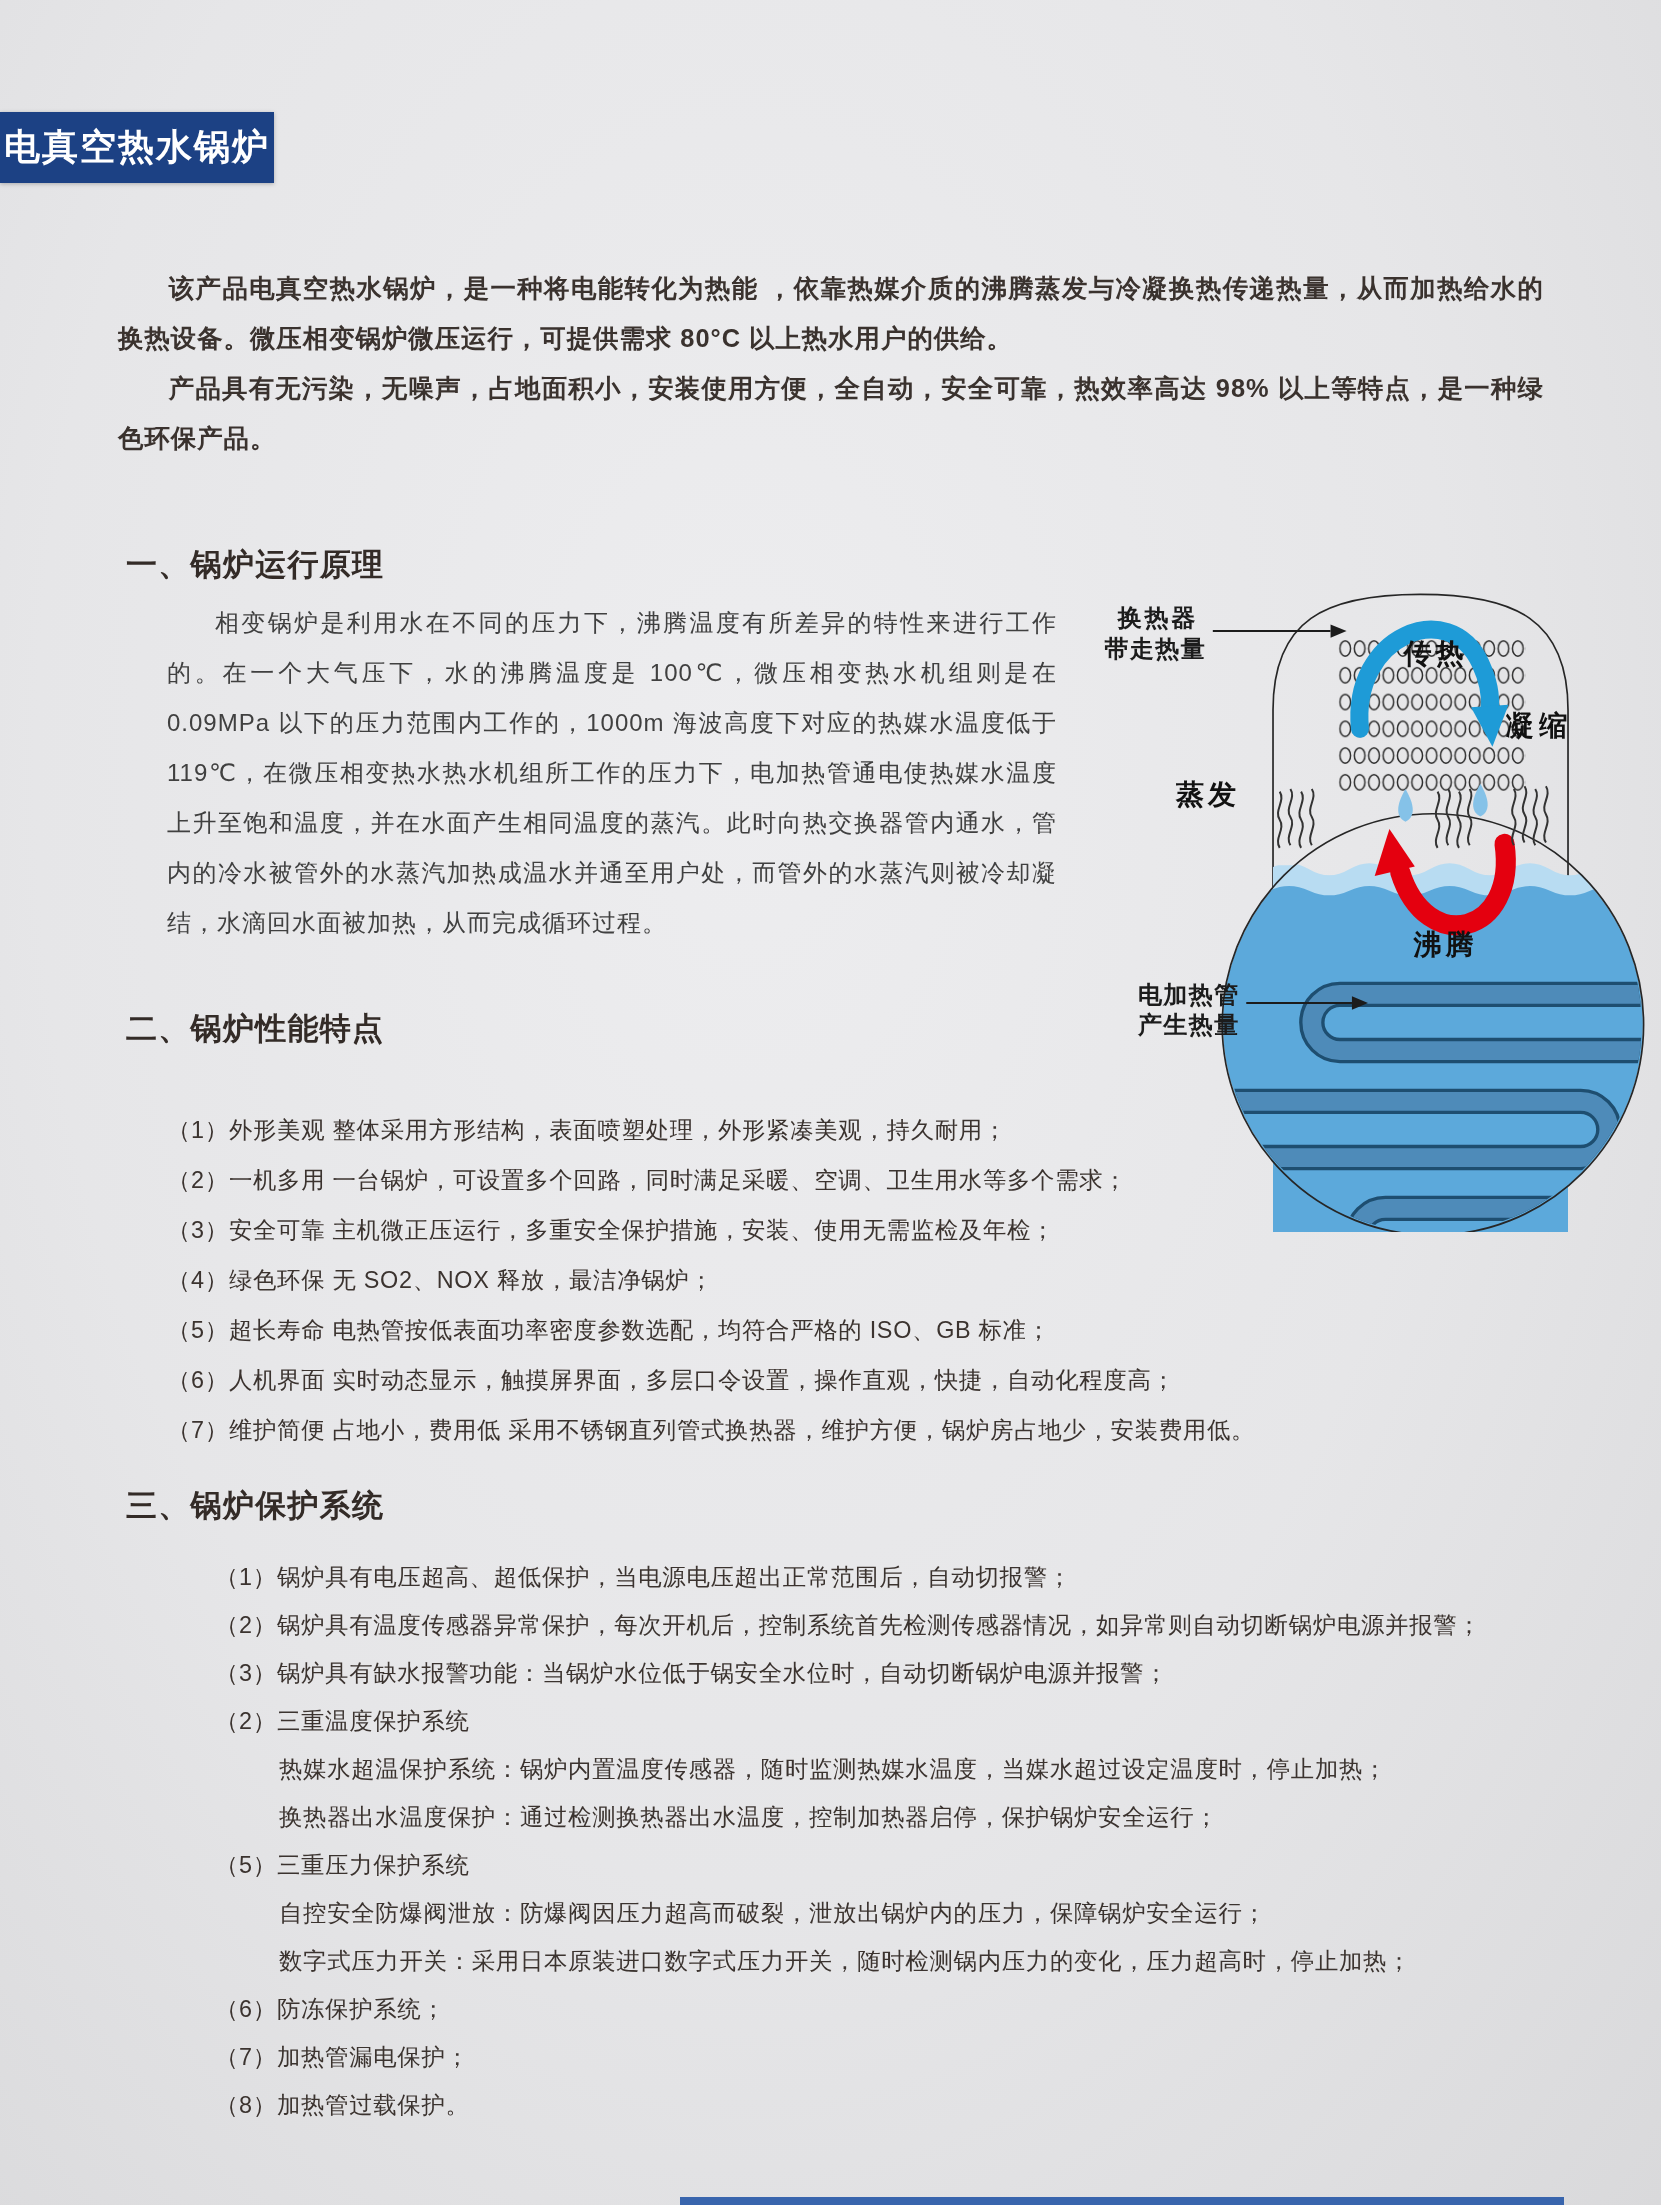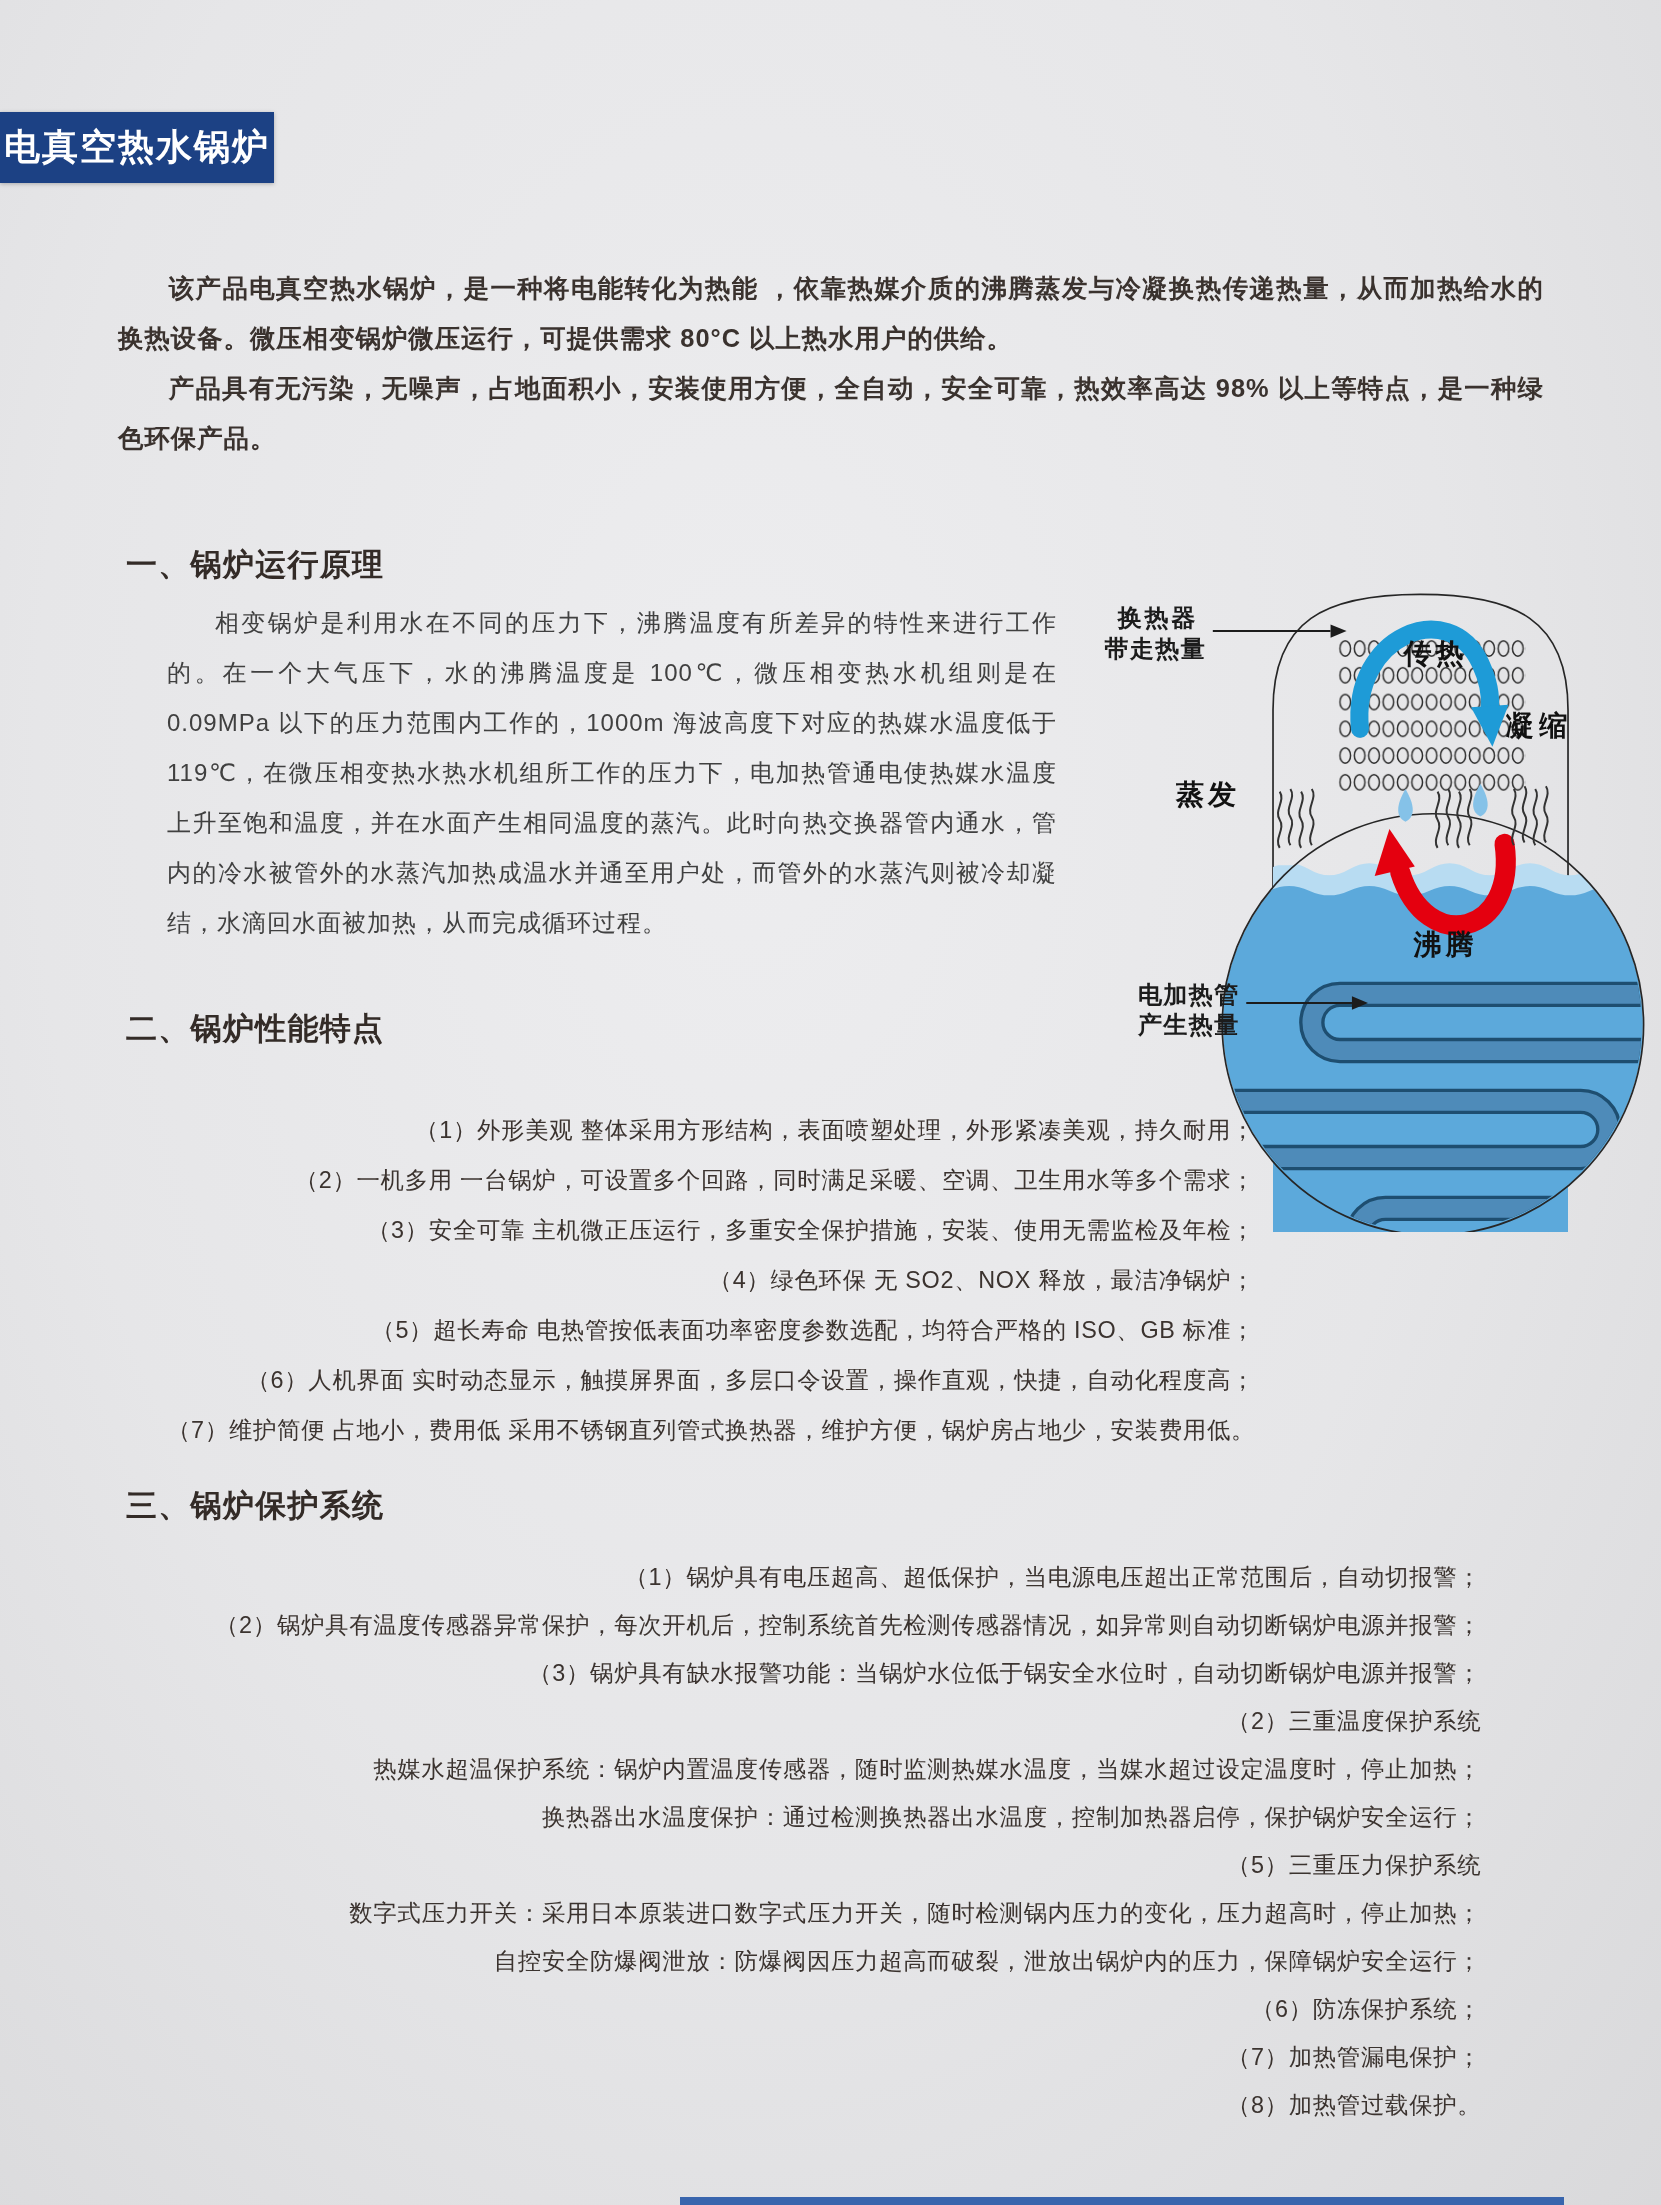--- a/index.html
+++ b/index.html
@@ -2,21 +2,21 @@
 <html style="font-size:10.7px"><head>
 <meta charset="utf-8">
 <style>
   html,body{margin:0;padding:0;}
   body{
     width:1662px;height:2205px;position:relative;overflow:hidden;
     font-family:"Liberation Sans","DejaVu Sans",sans-serif;
     background:radial-gradient(ellipse at 45% 35%, #ededef 0%, #e6e6e8 55%, #d9d9db 100%);
     color:#3b322e;
   }
-  .abs{position:absolute;text-align:right;}
+  .abs{position:absolute;}
   .banner{
     left:0;top:112px;width:274px;height:71px;background:#1c4184;
     color:#ffffff;font-size:36px;font-weight:800;letter-spacing:2px;
     display:flex;align-items:center;justify-content:center;
     box-shadow:0 1.3px 4px rgba(0,0,0,.25);
   }
   .intro{
     left:118px;top:263px;width:1426px;
     font-size:25.4px;font-weight:700;line-height:50px;letter-spacing:1px;
     text-align:justify;color:#3a322e;
@@ -153,21 +153,21 @@
 
 <div class="abs sec-heading" style="top:1485px;">三、锅炉保护系统</div>
 <div class="abs list list3" style="top:1553px;margin-left:48px;">
   <div class="li">（1）锅炉具有电压超高、超低保护，当电源电压超出正常范围后，自动切报警；</div>
   <div class="li">（2）锅炉具有温度传感器异常保护，每次开机后，控制系统首先检测传感器情况，如异常则自动切断锅炉电源并报警；</div>
   <div class="li">（3）锅炉具有缺水报警功能：当锅炉水位低于锅安全水位时，自动切断锅炉电源并报警；</div>
   <div class="li">（2）三重温度保护系统</div>
   <div class="li indent">热媒水超温保护系统：锅炉内置温度传感器，随时监测热媒水温度，当媒水超过设定温度时，停止加热；</div>
   <div class="li indent">换热器出水温度保护：通过检测换热器出水温度，控制加热器启停，保护锅炉安全运行；</div>
   <div class="li">（5）三重压力保护系统</div>
+  <div class="li indent">自控安全防爆阀泄放：防爆阀因压力超高而破裂，泄放出锅炉内的压力，保障锅炉安全运行；</div>
   <div class="li indent">数字式压力开关：采用日本原装进口数字式压力开关，随时检测锅内压力的变化，压力超高时，停止加热；</div>
-  <div class="li indent">自控安全防爆阀泄放：防爆阀因压力超高而破裂，泄放出锅炉内的压力，保障锅炉安全运行；</div>
   <div class="li">（6）防冻保护系统；</div>
   <div class="li">（7）加热管漏电保护；</div>
   <div class="li">（8）加热管过载保护。</div>
 </div>
 
 <div class="abs footer-bar"></div>
 
 
 </body></html>

